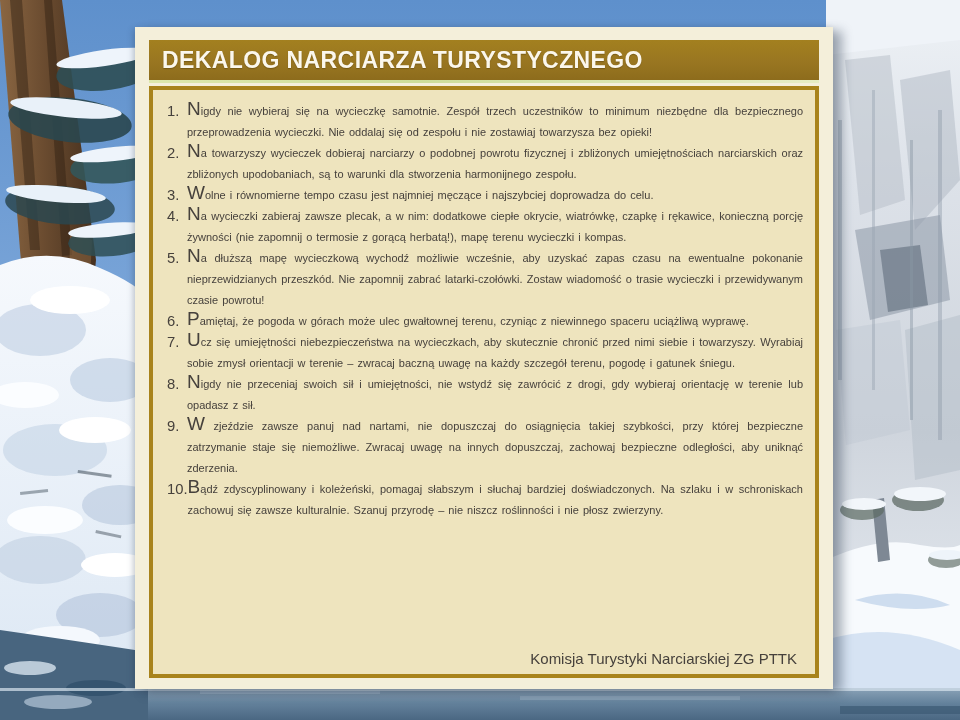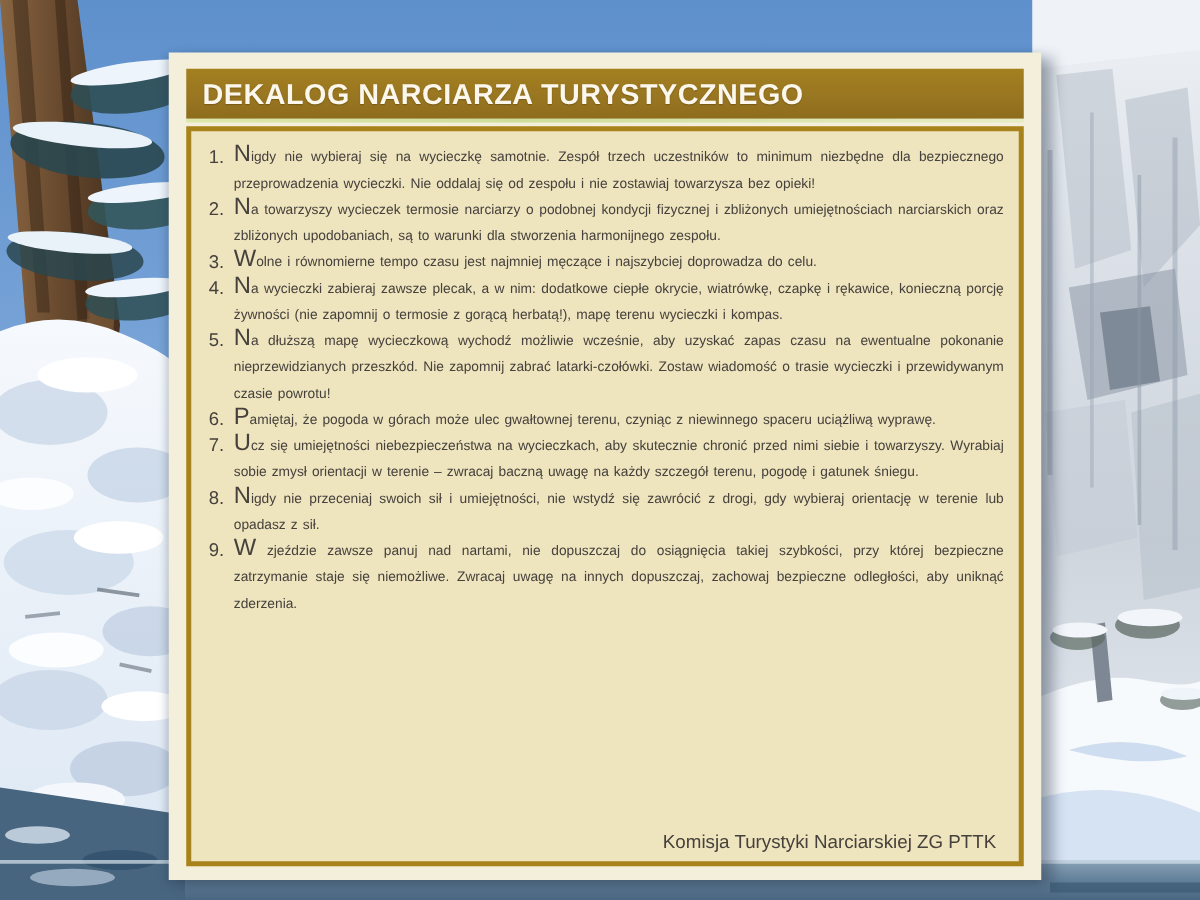--- a/index.html
+++ b/index.html
@@ -5,21 +5,21 @@
   html,body{margin:0;padding:0;}
   body{width:960px;height:720px;overflow:hidden;font-family:"Liberation Sans",sans-serif;}
   .stage{position:relative;width:960px;height:720px;background:#9db8d8;}
 
   
   .bg{position:absolute;inset:0;}
   .bg svg{display:block;width:960px;height:720px;}
 
   
   .card{
-    position:absolute;left:135px;top:42px;width:698px;height:662px;
+    position:absolute;left:135px;top:27px;width:698px;height:662px;
     background:#f4efda;
     box-shadow:9px 4px 10px rgba(40,55,75,.40), -2px 2px 6px rgba(40,55,75,.25);
     display:flex;flex-direction:column;box-sizing:border-box;
     padding:13px 14px 11px 14px;
   }
   .title-bar{
     flex:0 0 40px;background:linear-gradient(180deg,#a3801f 0%,#997621 55%,#8d6c1c 100%);
     display:flex;align-items:center;padding-left:13px;
   }
   .title-bar span{
@@ -173,21 +173,21 @@
     </div>
     <div class="glow-line"></div>
     <div class="rules-panel">
       <ol class="rules">
         <li>
             <span class="num">1.</span>
             <div class="txt">Nigdy nie wybieraj się na wycieczkę samotnie. Zespół trzech uczestników to minimum niezbędne dla bezpiecznego przeprowadzenia wycieczki. Nie oddalaj się od zespołu i nie zostawiaj towarzysza bez opieki!</div>
           </li>
         <li>
             <span class="num">2.</span>
-            <div class="txt">Na towarzyszy wycieczek termosie narciarzy o podobnej kondycji fizycznej i zbliżonych umiejętnościach narciarskich oraz zbliżonych upodobaniach, są to warunki dla stworzenia harmonijnego zespołu.</div>
+            <div class="txt">Na towarzyszy wycieczek dobieraj narciarzy o podobnej powrotu fizycznej i zbliżonych umiejętnościach narciarskich oraz zbliżonych upodobaniach, są to warunki dla stworzenia harmonijnego zespołu.</div>
           </li>
         <li>
             <span class="num">3.</span>
             <div class="txt">Wolne i równomierne tempo czasu jest najmniej męczące i najszybciej doprowadza do celu.</div>
           </li>
         <li>
             <span class="num">4.</span>
             <div class="txt">Na wycieczki zabieraj zawsze plecak, a w nim: dodatkowe ciepłe okrycie, wiatrówkę, czapkę i rękawice, konieczną porcję żywności (nie zapomnij o termosie z gorącą herbatą!), mapę terenu wycieczki i kompas.</div>
           </li>
         <li>
@@ -202,19 +202,23 @@
             <span class="num">7.</span>
             <div class="txt">Ucz się umiejętności niebezpieczeństwa na wycieczkach, aby skutecznie chronić przed nimi siebie i towarzyszy. Wyrabiaj sobie zmysł orientacji w terenie – zwracaj baczną uwagę na każdy szczegół terenu, pogodę i gatunek śniegu.</div>
           </li>
         <li>
             <span class="num">8.</span>
             <div class="txt">Nigdy nie przeceniaj swoich sił i umiejętności, nie wstydź się zawrócić z drogi, gdy wybieraj orientację w terenie lub opadasz z sił.</div>
           </li>
         <li>
             <span class="num">9.</span>
             <div class="txt">W zjeździe zawsze panuj nad nartami, nie dopuszczaj do osiągnięcia takiej szybkości, przy której bezpieczne zatrzymanie staje się niemożliwe. Zwracaj uwagę na innych dopuszczaj, zachowaj bezpieczne odległości, aby uniknąć zderzenia.</div>
+          </li>
+        <li>
+            <span class="num">10.</span>
+            <div class="txt">Bądź zdyscyplinowany i koleżeński, pomagaj słabszym i słuchaj bardziej doświadczonych. Na szlaku i w schroniskach zachowuj się zawsze kulturalnie. Szanuj przyrodę – nie niszcz roślinności i nie płosz zwierzyny.</div>
           </li>
       </ol>
       <div class="attribution">Komisja Turystyki Narciarskiej ZG PTTK</div>
     </div>
   </div>
 
 </div>
 
 </body></html>

